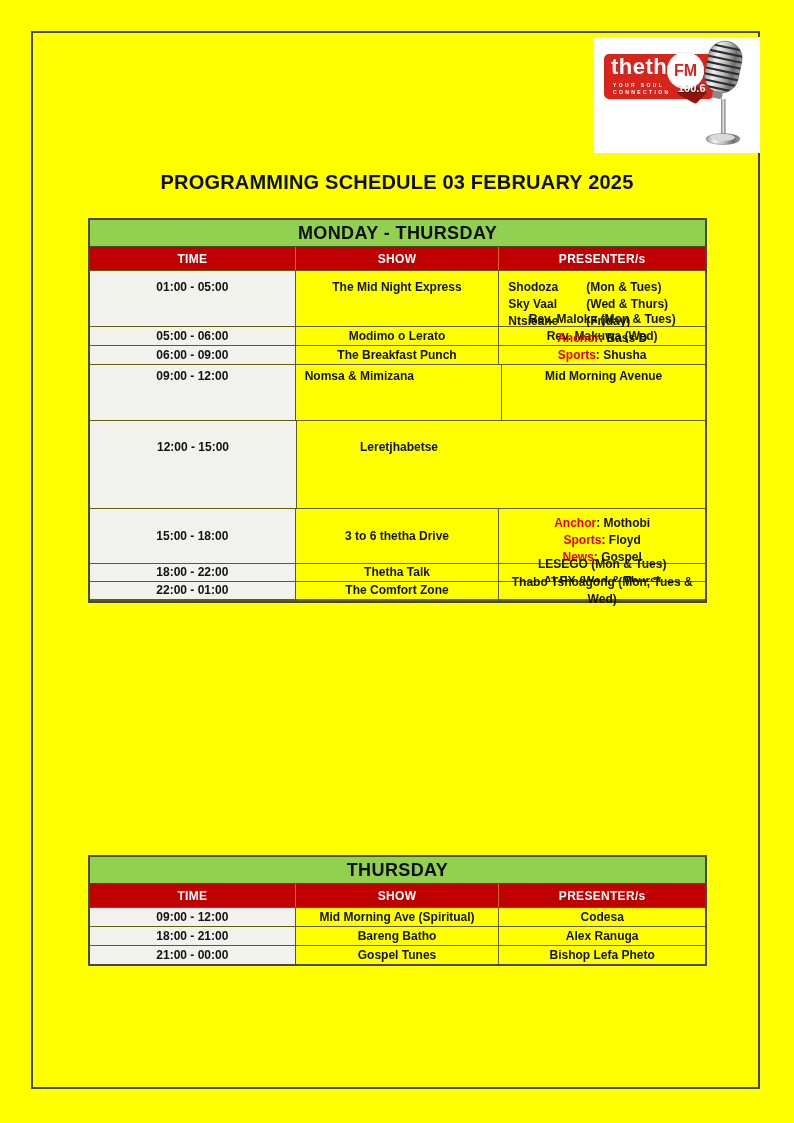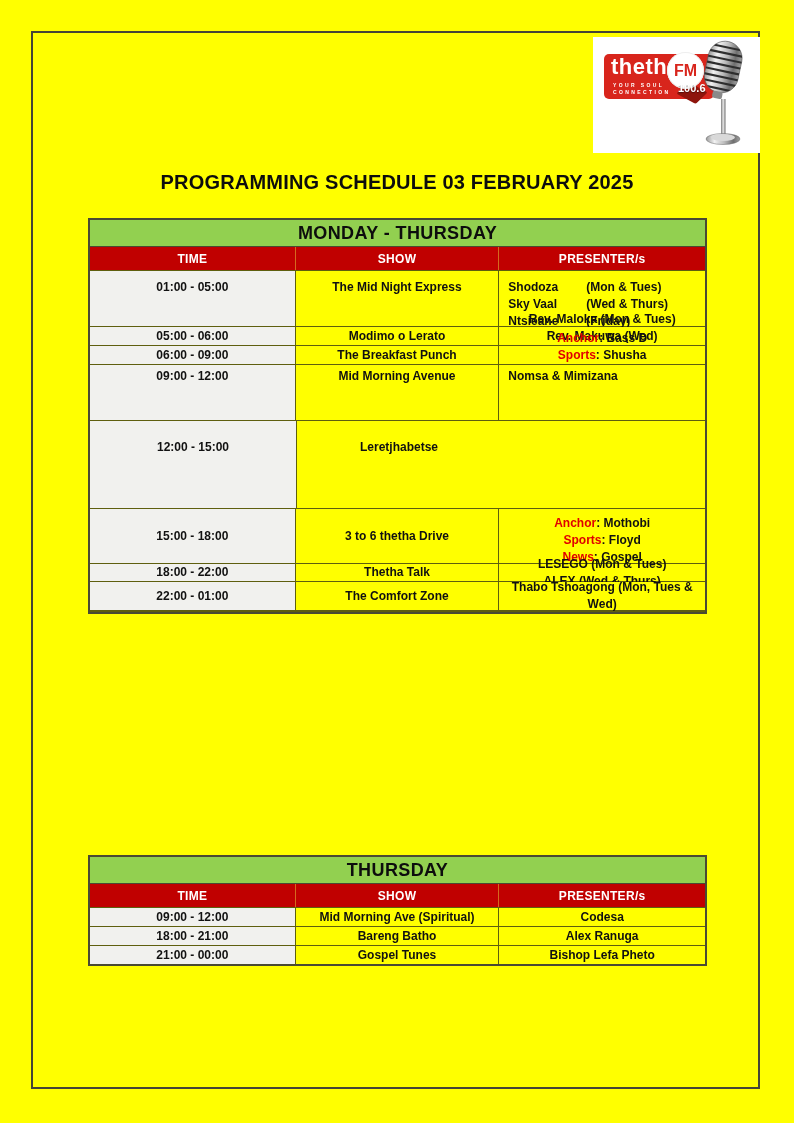--- a/index.html
+++ b/index.html
@@ -87,21 +87,21 @@
   .t1 .t-row:nth-child(5){ height:19px; }
   .t1 .t-row:nth-child(6){ height:56px; }
   .t1 .t-row:nth-child(6) .c { justify-content:flex-start; padding-top:3px; }
   .t1 .t-row:nth-child(6) .c-pres { align-items:flex-start; text-align:left; padding-left:9px; }
   .t1 .t-row:nth-child(7){ height:88px; }
   .t1 .t-row:nth-child(7) .c { justify-content:flex-start; padding-top:18px; }
   .t1 .t-row:nth-child(7) .c-pres { padding-top:5px; line-height:21px; }
   .t1 .t-row:nth-child(8){ height:55px; }
   .t1 .t-row:nth-child(8) .c-pres { justify-content:flex-start; padding-top:6px; }
   .t1 .t-row:nth-child(9){ height:18px; }
-  .t1 .t-row:nth-child(10){ height:29px; }
+  .t1 .t-row:nth-child(10){ height:18px; }
   
   .t2 .t-row { height:19px; }
 </style>
 </head>
 <body>
 
 <div class="frame"></div>
 
 <div class="logo">
   <div class="logo-red">
@@ -185,24 +185,24 @@
       <div class="c c-time">06:00 - 09:00</div>
       <div class="c c-show">The Breakfast Punch</div>
       <div class="c c-pres">
         <div class="p-line"><span class="red">Anchor</span><span>: Bass D</span></div>
         <div class="p-line"><span class="red">Sports</span><span>: Shusha</span></div>
         <div class="p-line"><span class="red">News :</span><span> Ntetekeng Santi</span></div>
       </div>
     </div>
     <div class="t-row">
       <div class="c c-time">09:00 - 12:00</div>
+      <div class="c c-pres">
+        <div class="p-line"><span>Nomsa &amp; Mimizana</span></div>
+      </div>
       <div class="c c-show">Mid Morning Avenue</div>
-      <div class="c c-pres">
-        <div class="p-line"><span>Nomsa &amp; Mimizana</span></div>
-      </div>
     </div>
     <div class="t-row">
       <div class="c c-time">12:00 - 15:00</div>
       <div class="c c-show">Leretjhabetse</div>
     </div>
     <div class="t-row">
       <div class="c c-time">15:00 - 18:00</div>
       <div class="c c-show">3 to 6 thetha Drive</div>
       <div class="c c-pres">
         <div class="p-line"><span class="red">Anchor</span><span>: Mothobi</span></div>

